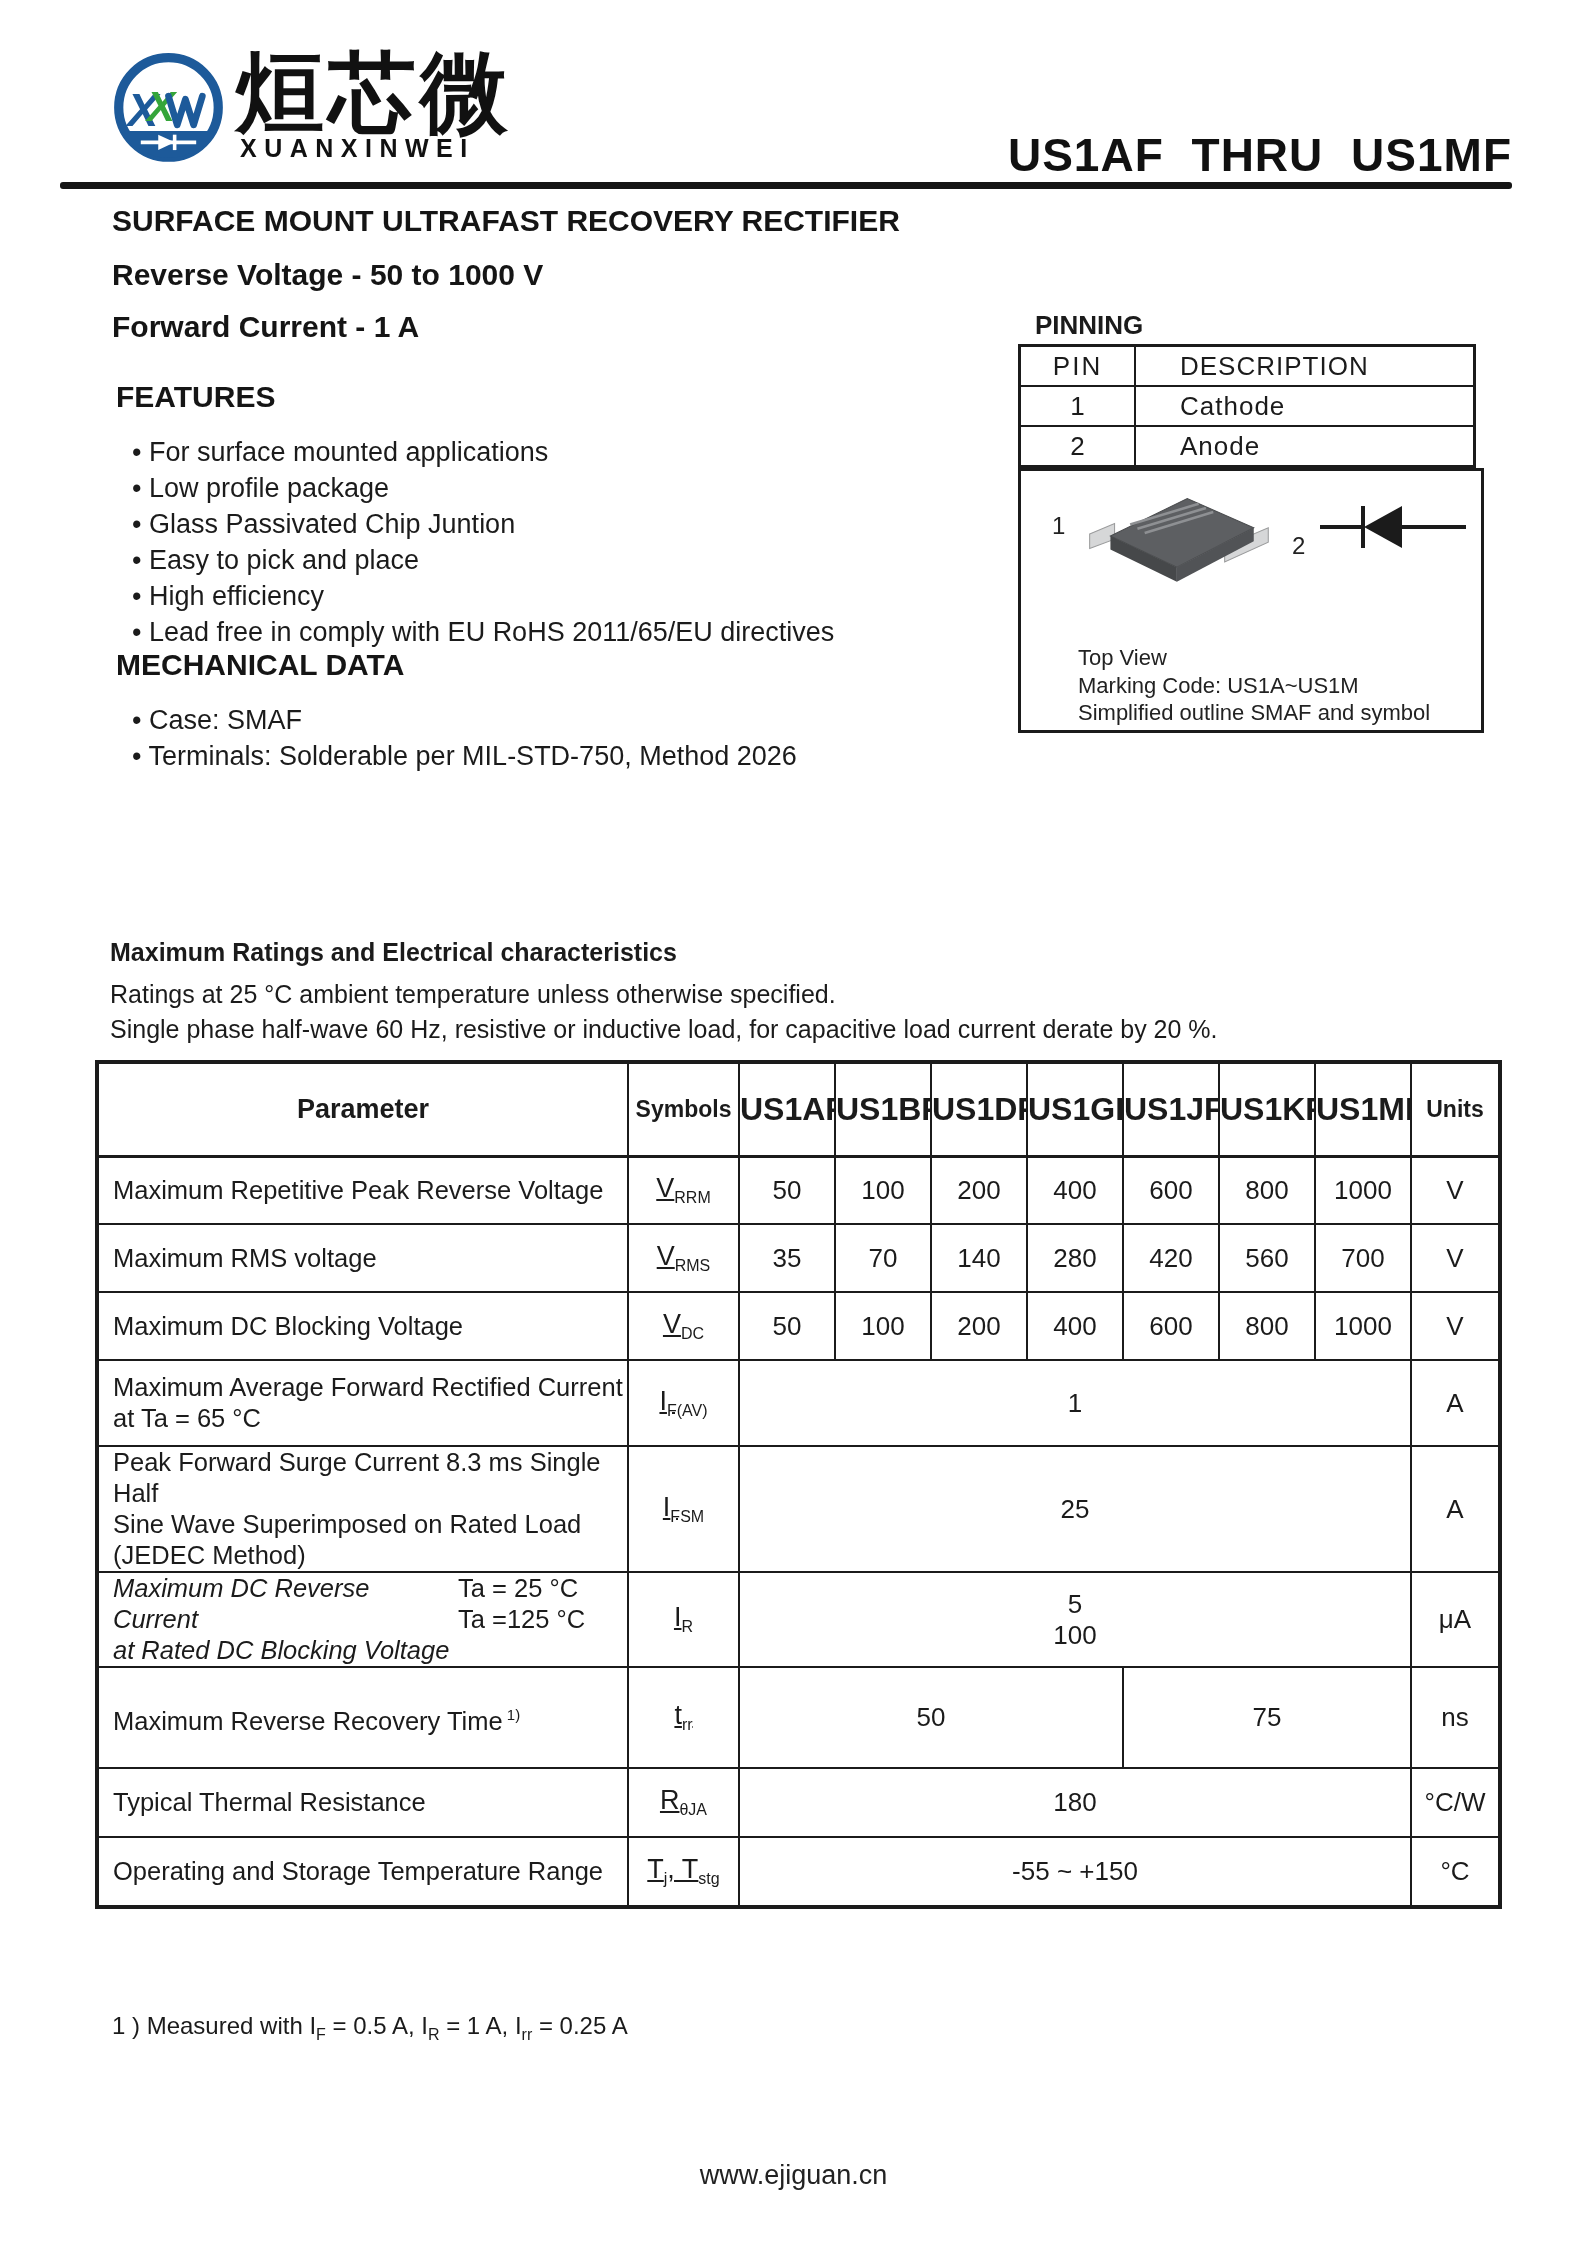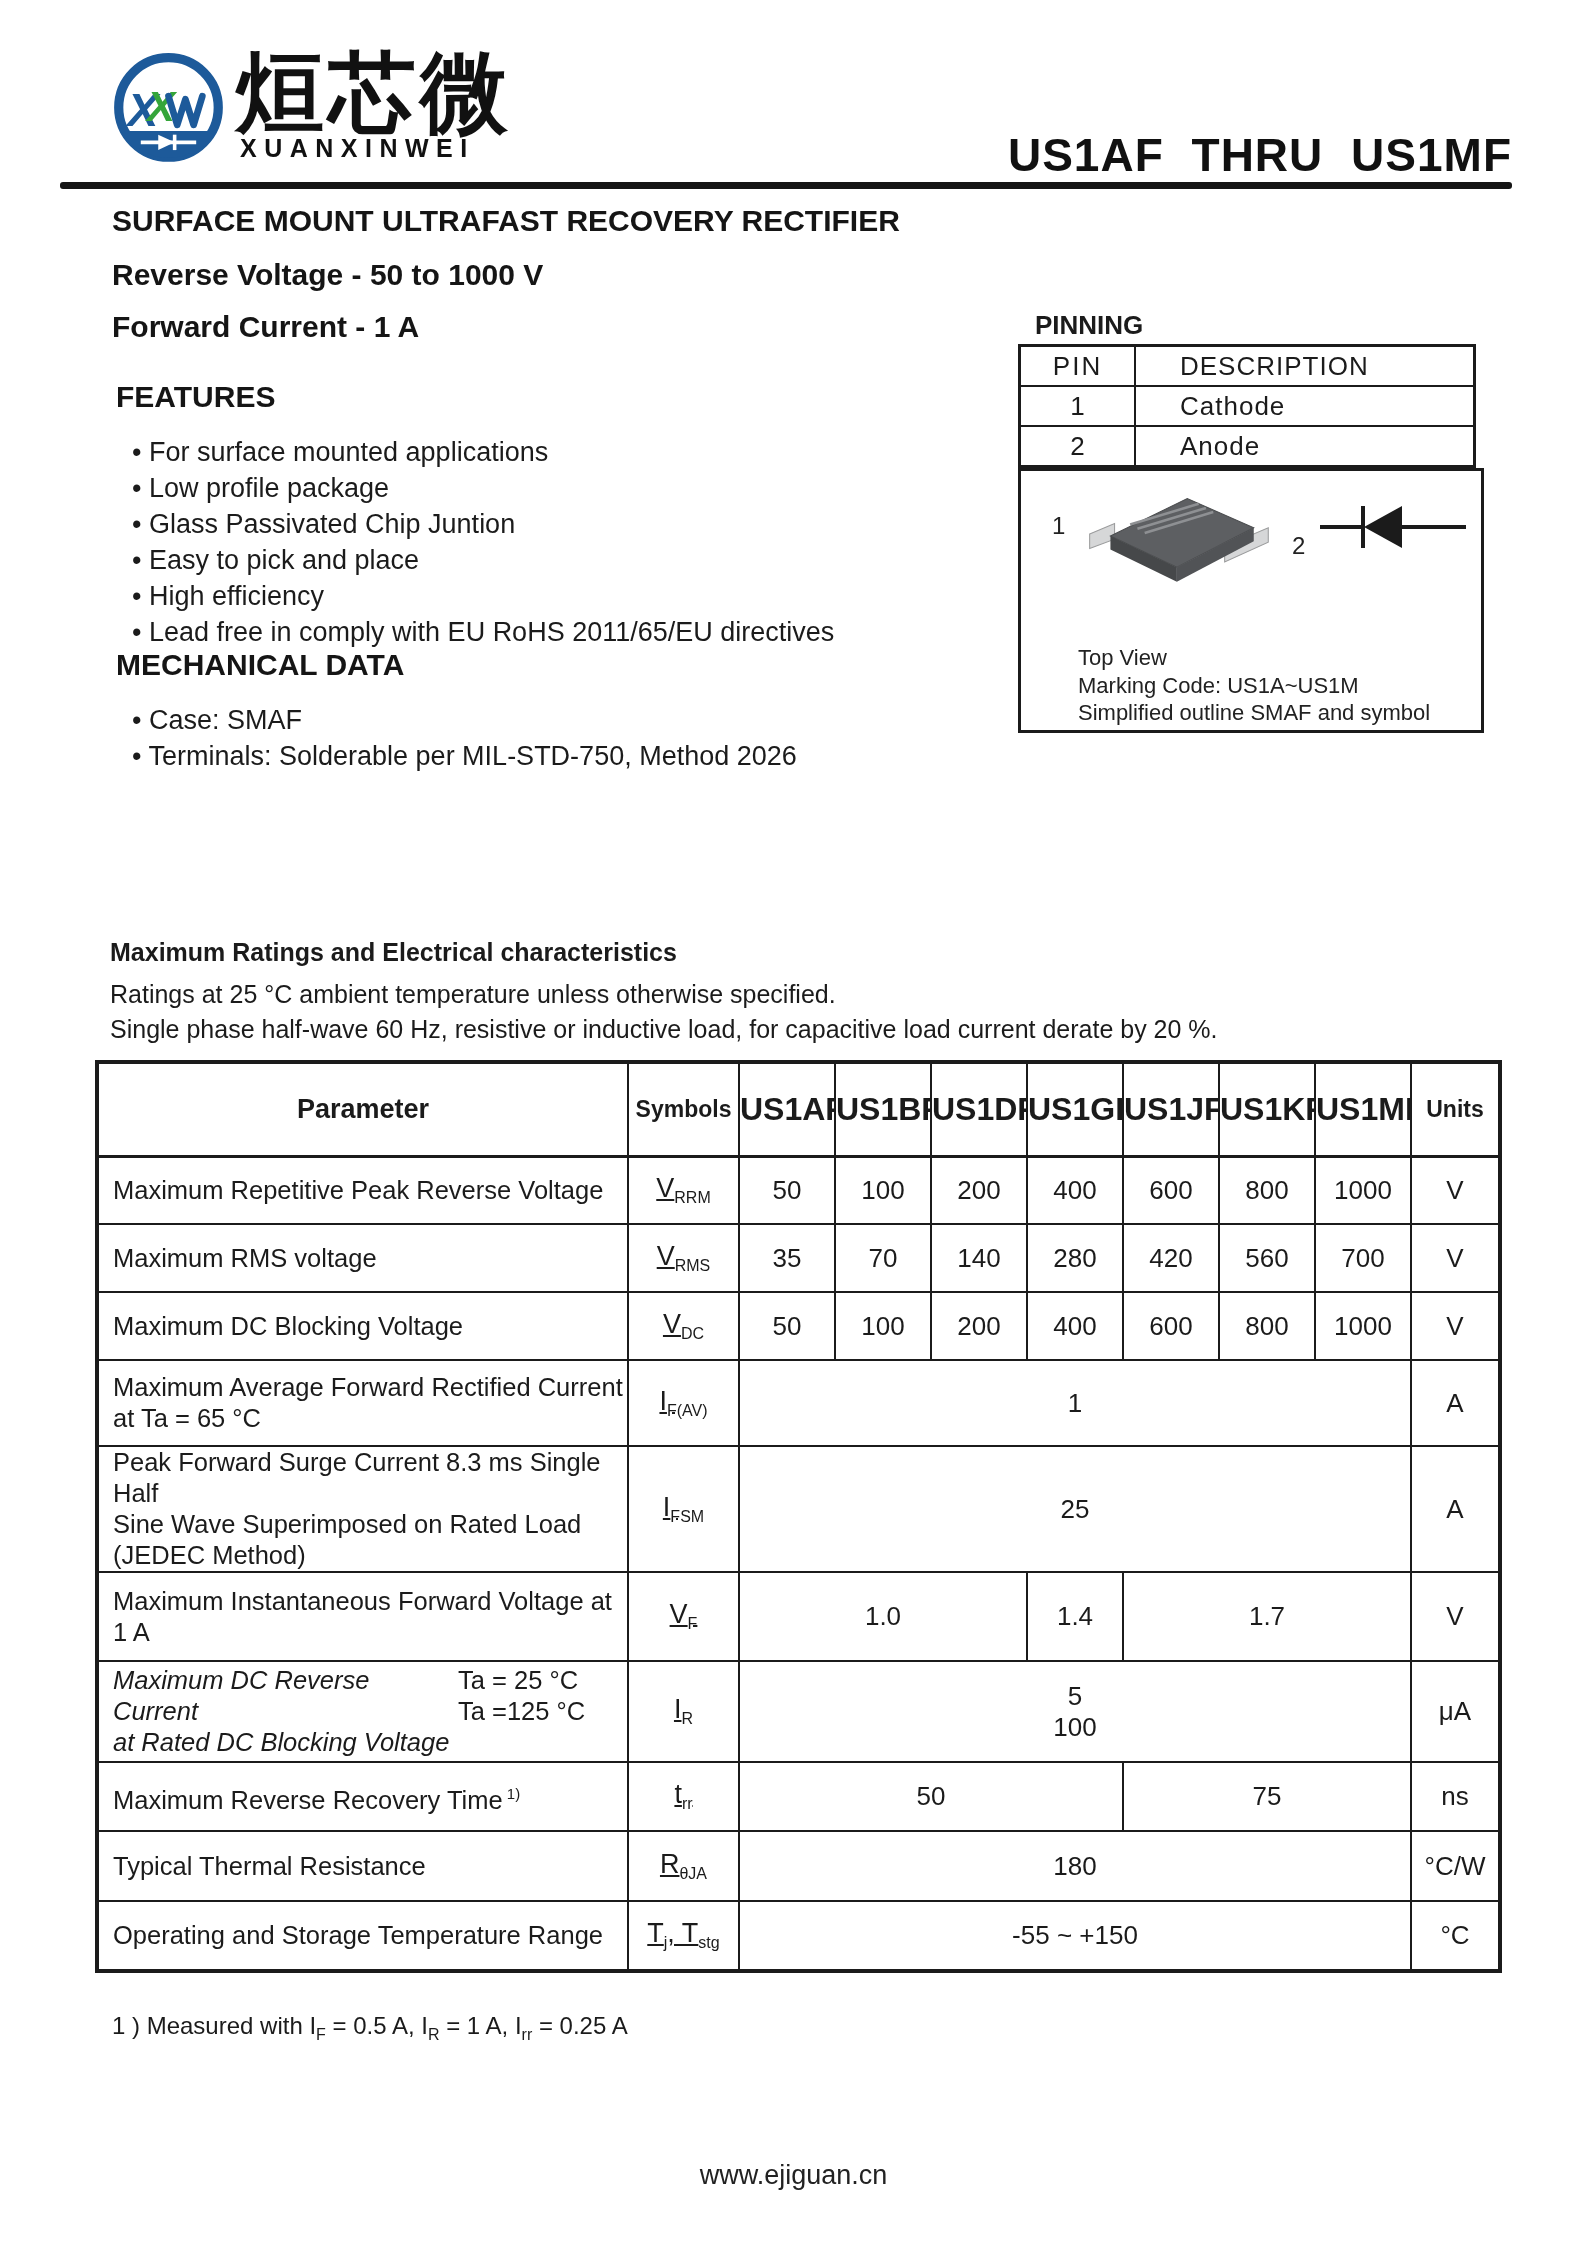--- a/index.html
+++ b/index.html
@@ -250,30 +250,20 @@
             <div>Peak Forward Surge Current 8.3 ms Single Half</div>
             <div>Sine Wave Superimposed on Rated Load</div>
             <div>(JEDEC Method)</div>
           </td>
           <td class="sym"><span>I</span><sub>FSM</sub></td>
           <td class="val" colspan="7">25</td>
           <td class="unit">A</td>
         </tr>
         <tr>
           <td class="param">
-            <div>Maximum Instantaneous Forward Voltage at 1 A</div>
-          </td>
-          <td class="sym"><span>V</span><sub>F</sub></td>
-          <td class="val" colspan="3">1.0</td>
-          <td class="val">1.4</td>
-          <td class="val" colspan="3">1.7</td>
-          <td class="unit">V</td>
-        </tr>
-        <tr>
-          <td class="param">
             <div class="cond-wrap">
               <div class="cond-left">
                 <div>Maximum DC Reverse Current</div>
                 <div>at Rated DC Blocking Voltage</div>
               </div>
               <div class="cond-right">
                 <div>Ta = 25 °C</div>
                 <div>Ta =125 °C</div>
               </div>
             </div>

